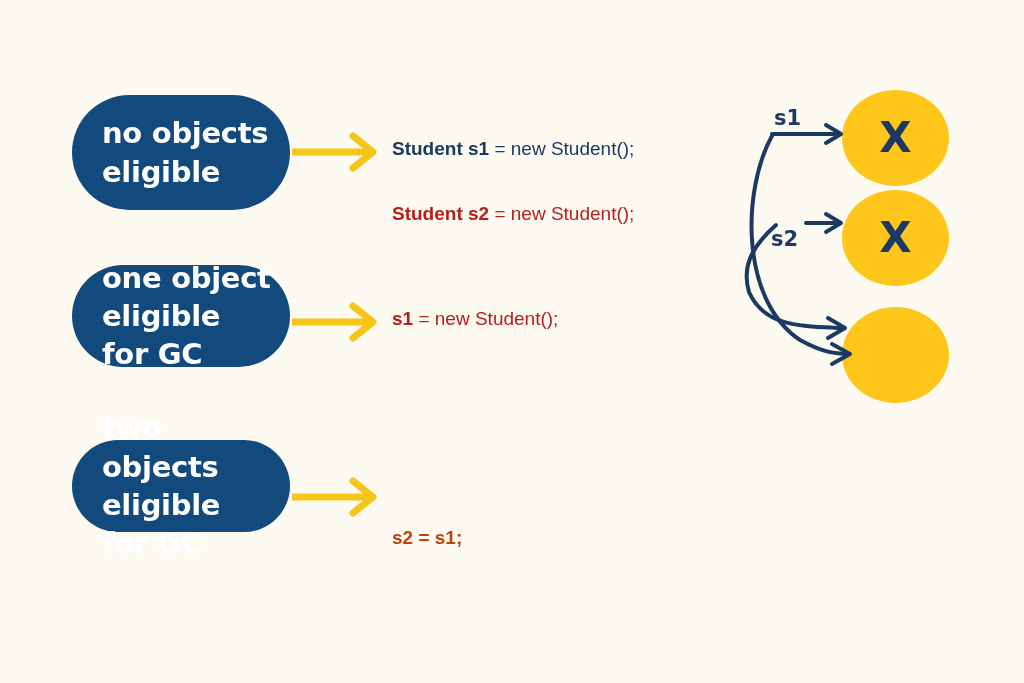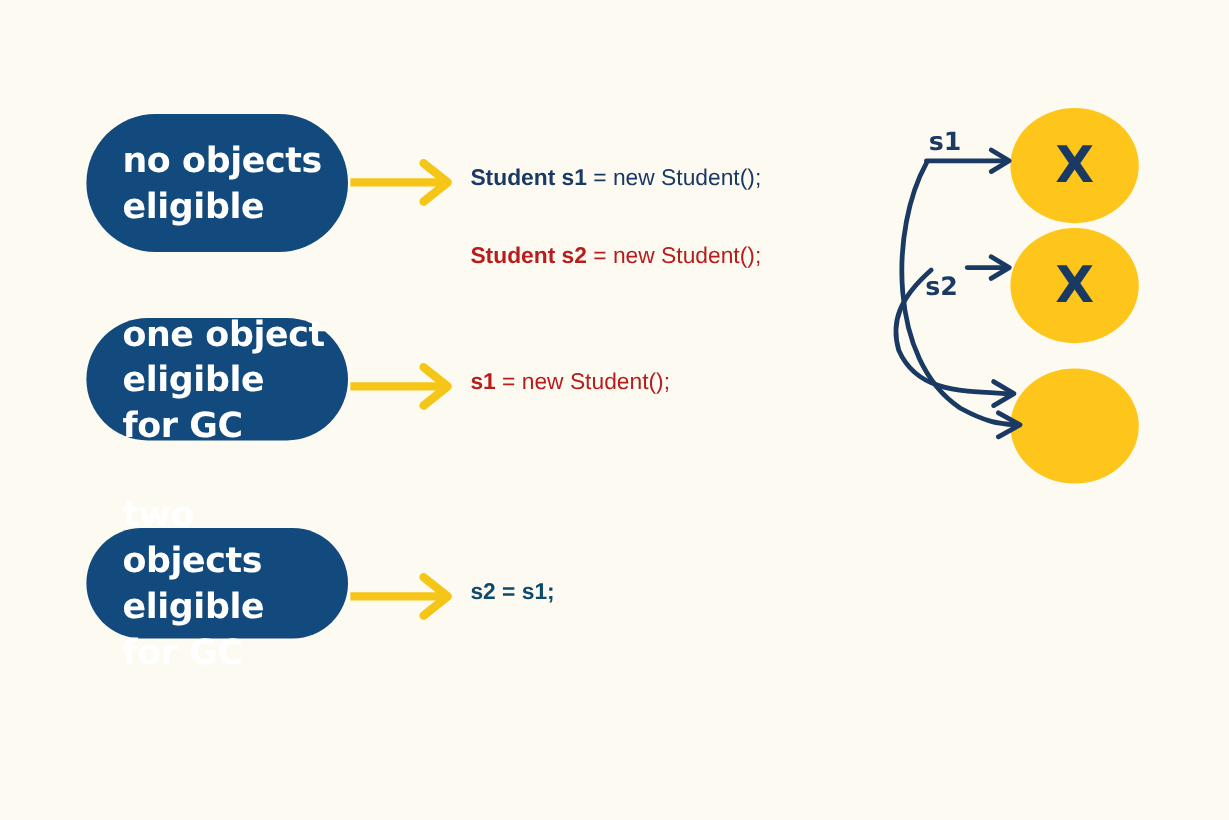--- a/index.html
+++ b/index.html
@@ -125,21 +125,21 @@
 
   <div class="code" id="code-1" style="color: rgb(27, 58, 99);">
     <span class="strong">Student s1</span><span class="light"> = new Student();</span>
   </div>
   <div class="code" id="code-2" style="color: #b91c1c;">
     <span class="strong">Student s2</span><span class="light"> = new Student();</span>
   </div>
   <div class="code" id="code-3" style="color: #b91c1c;">
     <span class="strong">s1</span><span class="light"> = new Student();</span>
   </div>
-  <div class="code" id="code-4" style="color: #0c4a6e;">
+  <div class="code" id="code-4" style="color: #c2410c; margin-top: 44px;">
     <span class="strong">s2 = s1;</span><span class="light"></span>
   </div>
 
   <div class="reflabel" id="ref-s1" style="color: rgb(27, 58, 99);">s1</div>
   <div class="reflabel" id="ref-s2" style="color: rgb(27, 58, 99);">s2</div>
 
   <div class="heap-obj" id="obj-1" style="background: rgb(254, 198, 27);">
     <span class="heap-x" style="color: rgb(27, 58, 99);">X</span>
   </div>
   <div class="heap-obj" id="obj-2" style="background: rgb(254, 198, 27);">

